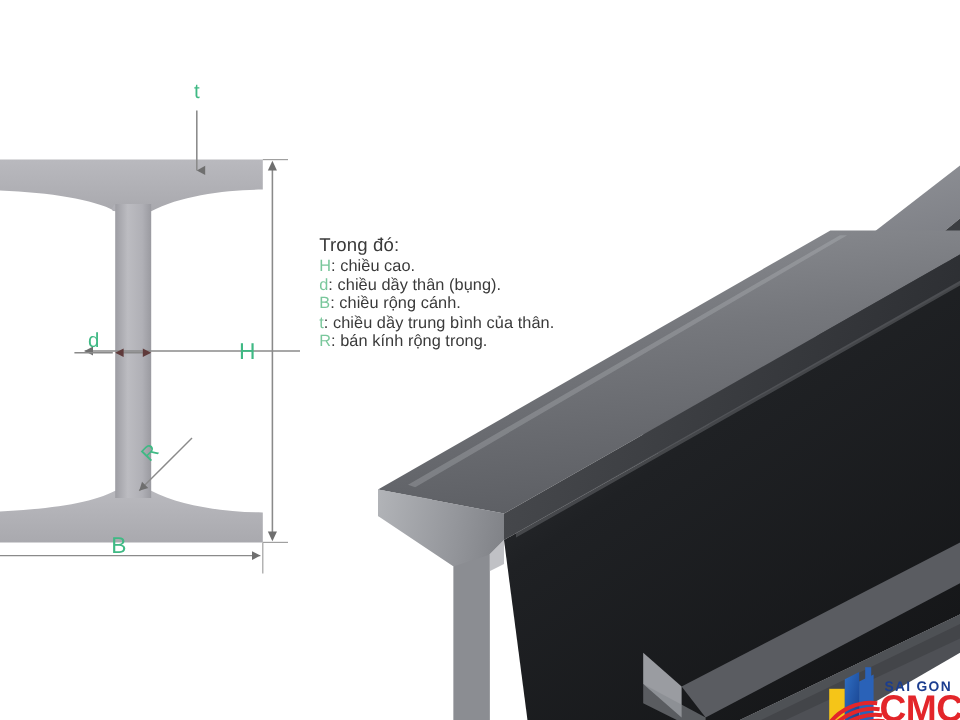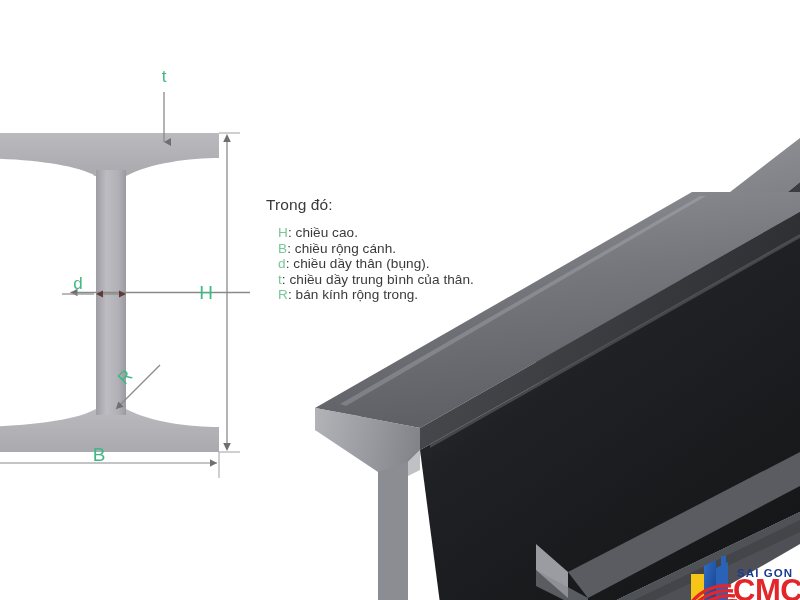--- a/index.html
+++ b/index.html
@@ -34,29 +34,28 @@
   #legend {
     position: absolute;
     left: 266px;
     top: 196px;
     width: 240px;
   }
   .legend-head {
     font-size: 15.5px;
     color: #3a3a3a;
     letter-spacing: .1px;
-    margin-bottom: 11px;
+    margin-bottom: 0;
   }
   .legend-row {
     font-size: 13.6px;
     line-height: 15.6px;
     color: #3a3a3a;
     white-space: nowrap;
     letter-spacing: .05px;
-    margin-left: 12px;
   }
   .legend-sym {
     color: #79c79b;
   }
 
   
   #photo {
     position: absolute;
     left: 300px;
     top: 120px;
@@ -174,24 +173,24 @@
     </g>
   </svg>
 
   <div id="legend">
     <div class="legend-head">Trong đó:</div>
 
     <div class="legend-row">
       <span class="legend-sym">H</span><span>: chiều cao.</span>
     </div>
     <div class="legend-row">
+      <span class="legend-sym">d</span><span>: chiều dầy thân (bụng).</span>
+    </div>
+    <div class="legend-row">
       <span class="legend-sym">B</span><span>: chiều rộng cánh.</span>
-    </div>
-    <div class="legend-row">
-      <span class="legend-sym">d</span><span>: chiều dầy thân (bụng).</span>
     </div>
     <div class="legend-row">
       <span class="legend-sym">t</span><span>: chiều dầy trung bình của thân.</span>
     </div>
     <div class="legend-row">
       <span class="legend-sym">R</span><span>: bán kính rộng trong.</span>
     </div>
   </div>
 
   <svg id="photo" viewBox="0 0 500 480" width="500" height="480">

